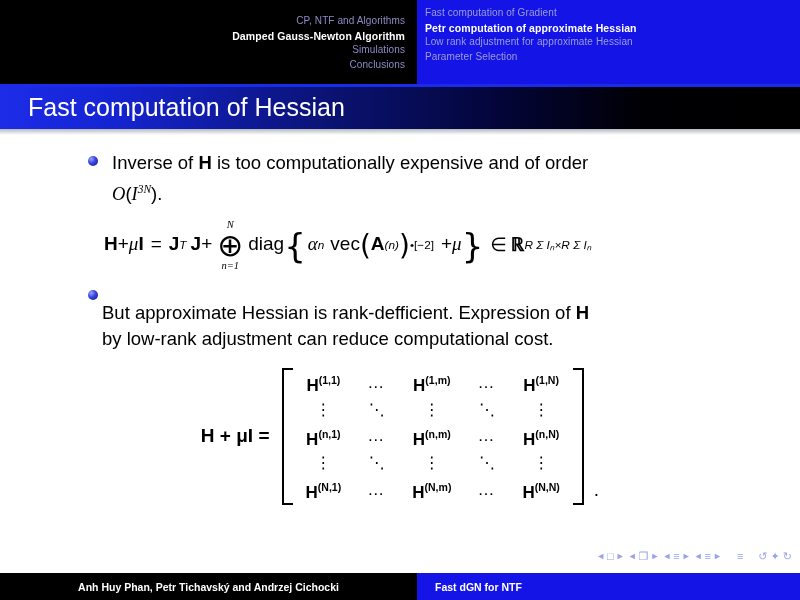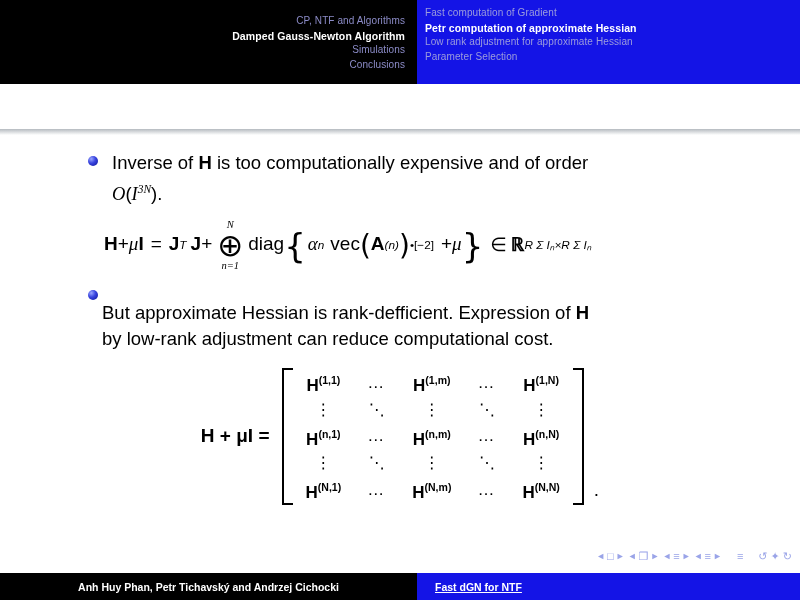--- a/index.html
+++ b/index.html
@@ -245,21 +245,20 @@
     width: 383px; height: 27px;
     background: #1414e6;
     color: #ffffff;
     font-size: 10.5px;
     font-weight: bold;
     display: flex;
     align-items: center;
     padding-left: 18px;
     box-sizing: border-box;
     white-space: nowrap;
-    text-decoration: underline;
   }
 </style>
 </head>
 <body>
 
 <div id="slide">
 
   <div id="headbar">
 
     <div class="head-left">
@@ -270,20 +269,23 @@
     </div>
 
     <div class="head-right">
       <div class="nav-item">Fast computation of Gradient</div>
       <div class="nav-item active">Petr computation of approximate Hessian</div>
       <div class="nav-item">Low rank adjustment for approximate Hessian</div>
       <div class="nav-item">Parameter Selection</div>
     </div>
   </div>
 
+  <div id="titlebar">
+    <div id="title-text">Fast computation of Hessian</div>
+  </div>
   <div id="titleshadow"></div>
 
   <div id="body">
 
     <div class="bullet-row" style="left:88px; top:10px; width:660px;">
       <span class="ball"></span>
       <span class="bullet-text">
         <span>Inverse of </span><b class="mathbf">H</b><span> is too computationally expensive and of order</span><br>
         <span class="mcal">O</span><span>(</span><span class="mi">I</span><span class="sup">3N</span><span>)</span><span>.</span>
       </span>

